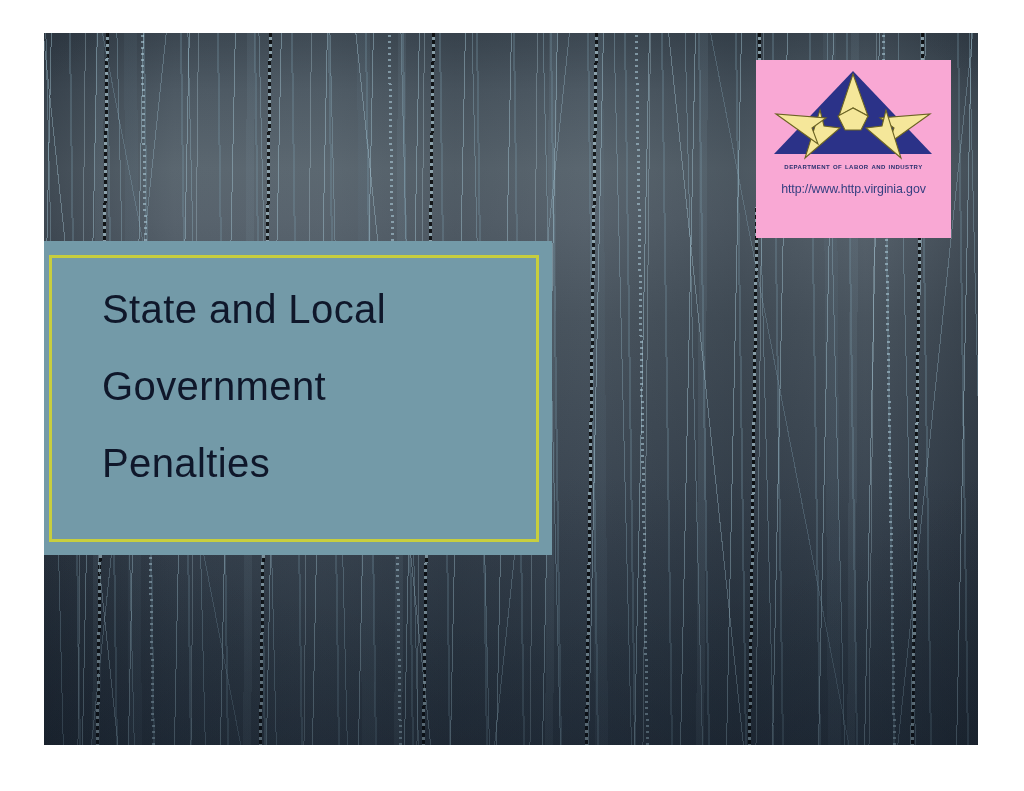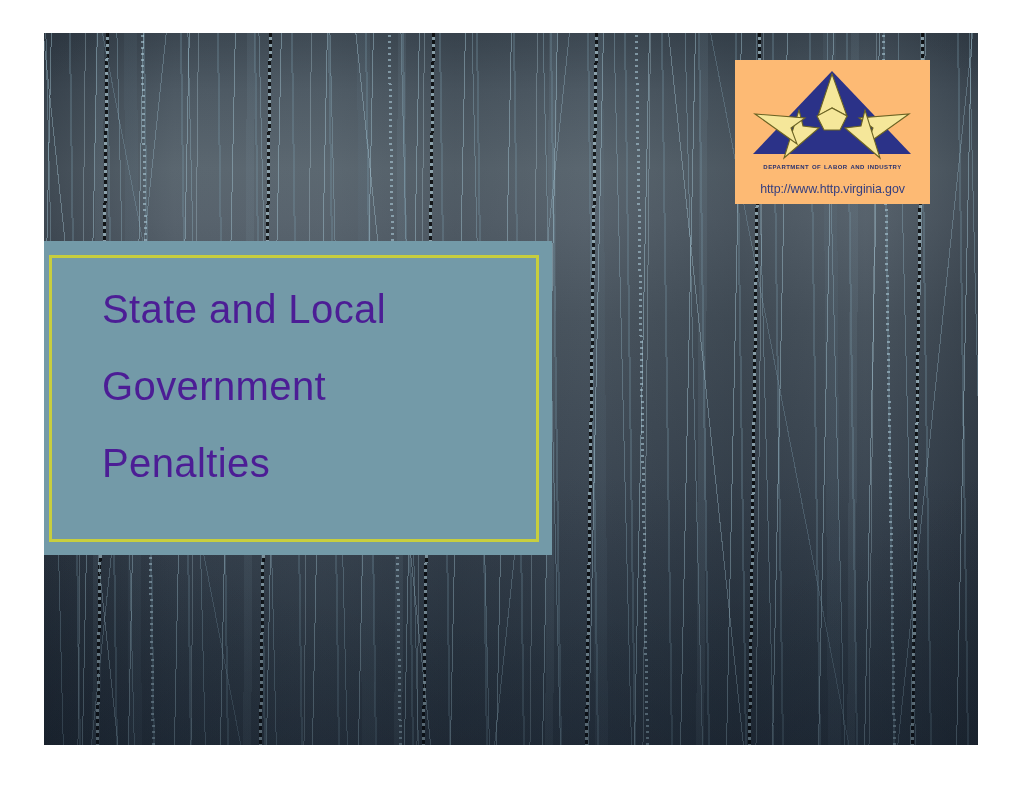--- a/index.html
+++ b/index.html
@@ -240,37 +240,37 @@
     right: 13px;
     bottom: 13px;
     border: 3px solid #c7ce3e;
     box-sizing: border-box;
   }
   .title-text {
     position: absolute;
     left: 58px;
     top: 30px;
     right: 26px;
-    color: #4c1d95;
+    color: #0f172a;
     font-family: "Liberation Sans", sans-serif;
     font-size: 40px;
     font-weight: 400;
     line-height: 77px;
     letter-spacing: 0.4px;
     white-space: pre-line;
   }
 
   
   .logo-box {
     position: absolute;
-    left: 691px;
+    left: 712px;
     top: 27px;
     width: 195px;
-    height: 144px;
-    background: #fdba74;
+    height: 178px;
+    background: #f9a8d4;
   }
   .logo-mark {
     position: absolute;
     left: 16px;
     top: 8px;
     width: 163px;
     height: 92px;
   }
   .logo-mark svg { display: block; width: 100%; height: 100%; }
 

